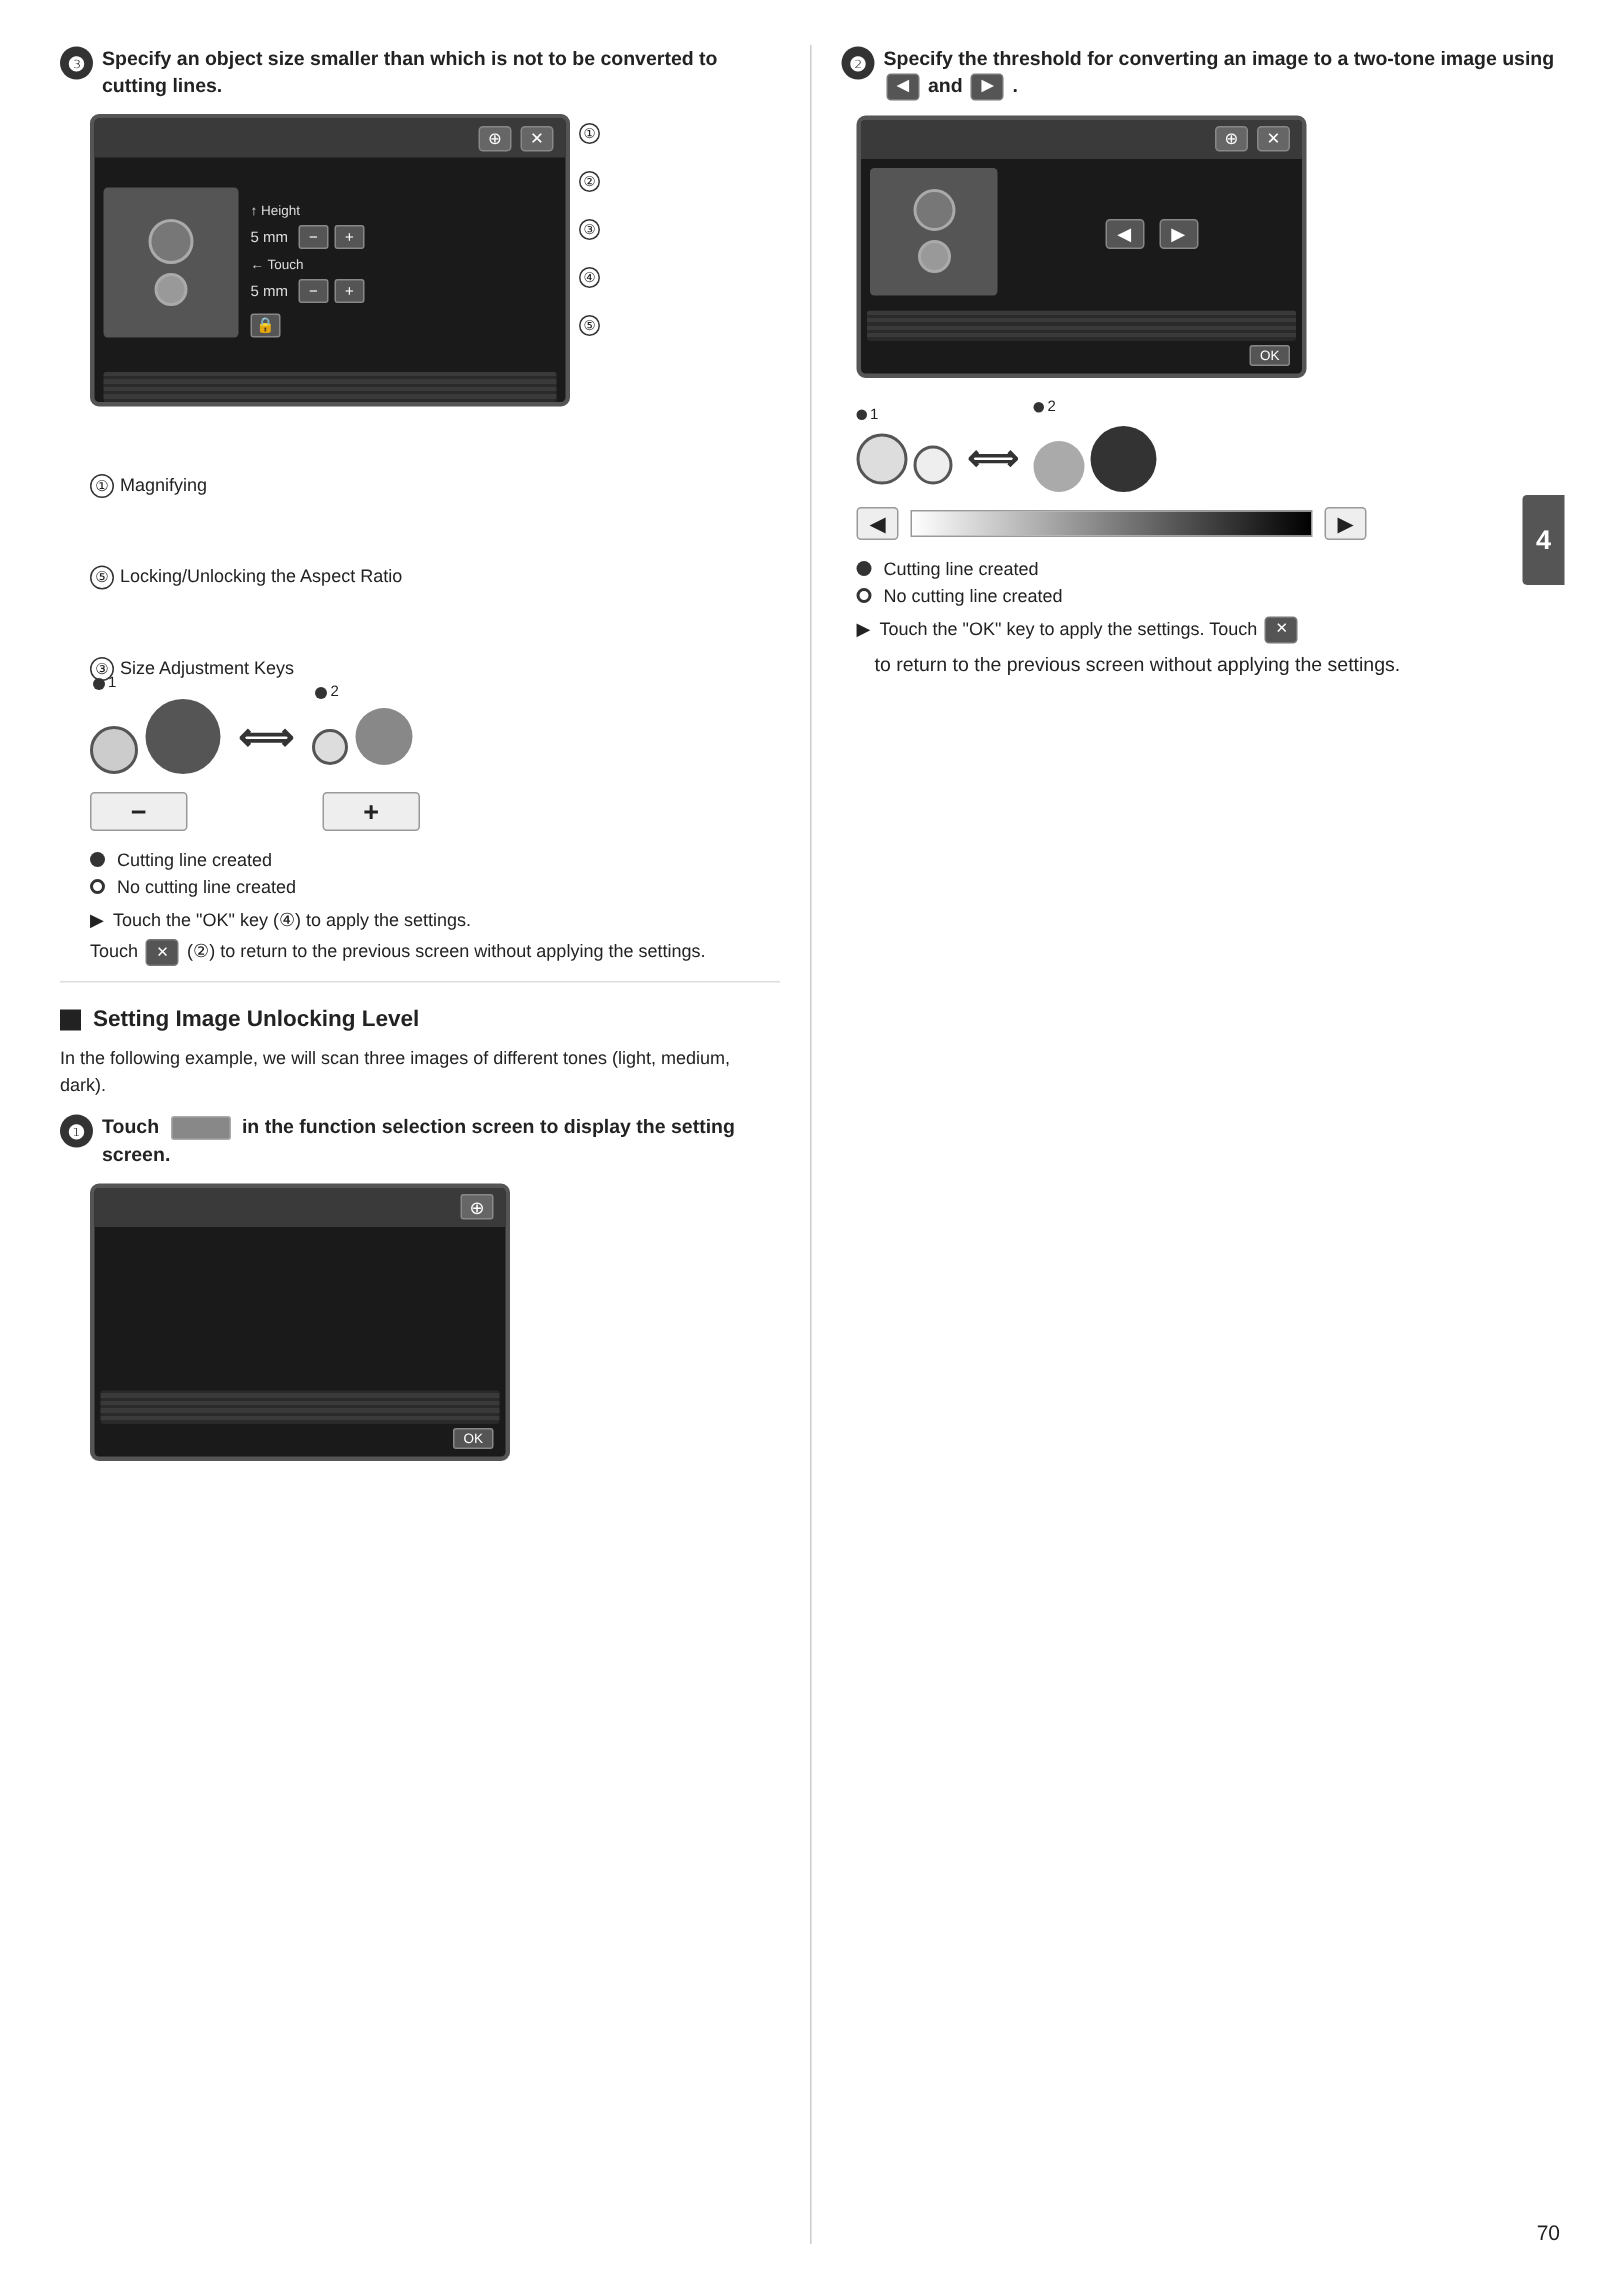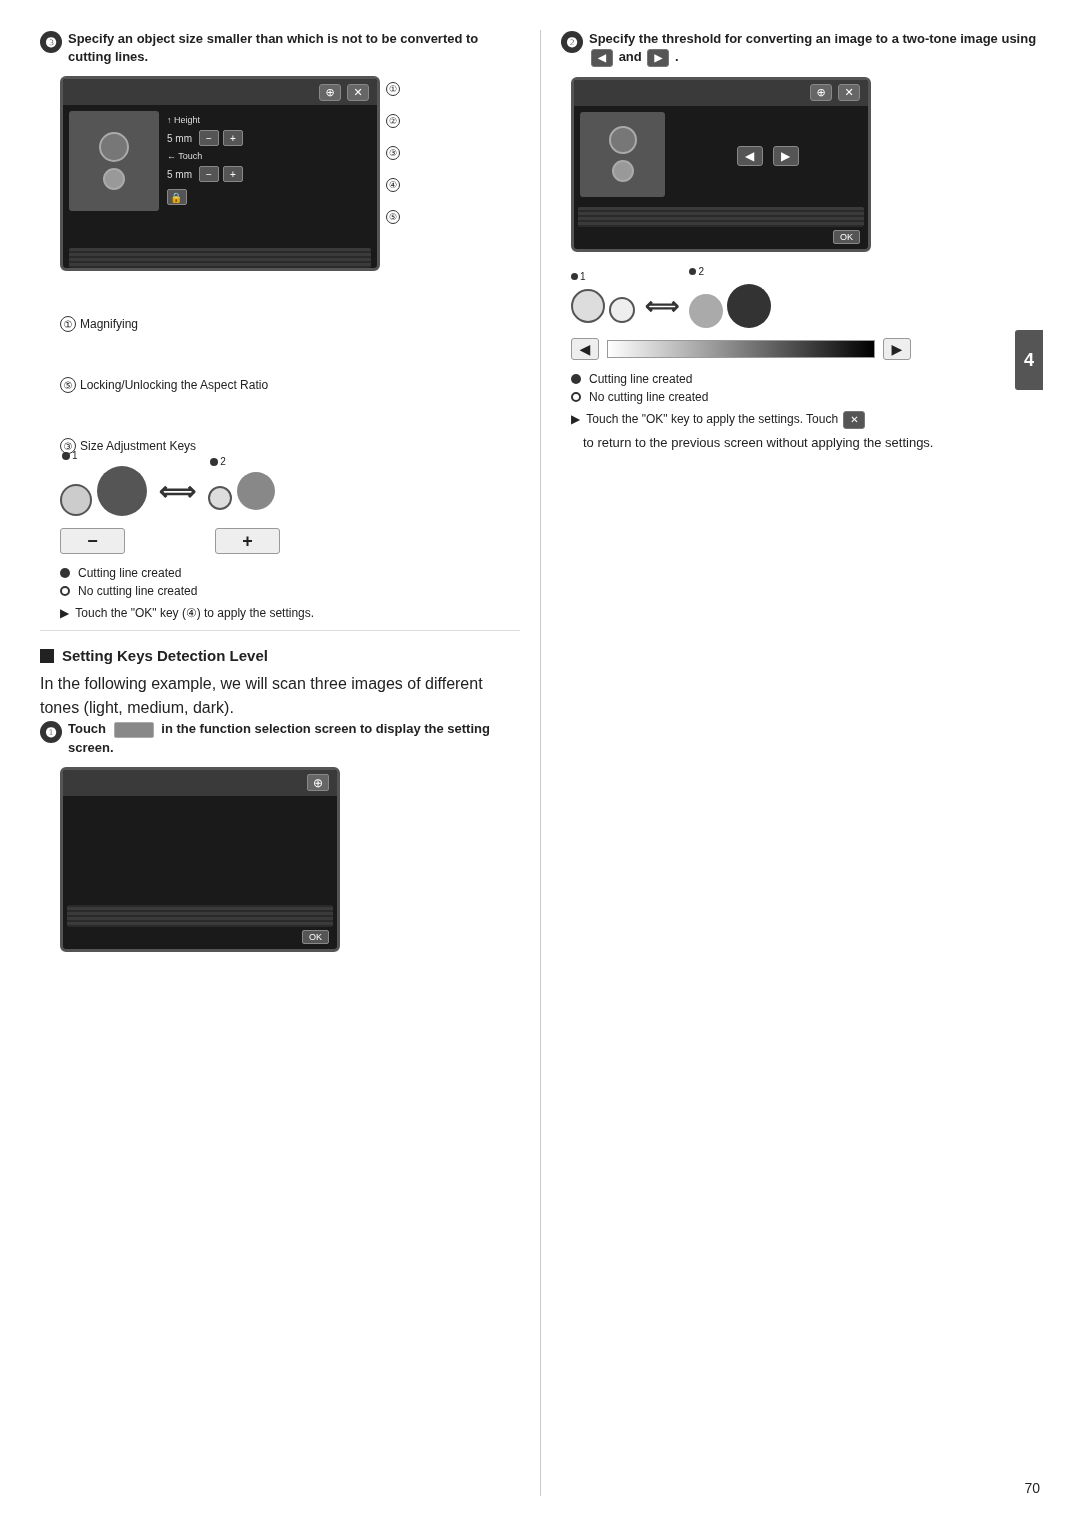--- a/index.html
+++ b/index.html
@@ -147,21 +147,21 @@
     </div>
 
     <div style="position:relative; width:340px; margin-left:20px; margin-bottom:8px;">
       <div style="background:#1a1a1a; border:3px solid #555; border-radius:6px; width:320px; height:195px; position:relative; overflow:hidden;">
 
         <div style="background:#3a3a3a; height:26px; display:flex; align-items:center; justify-content:flex-end; padding:0 8px; gap:6px;">
           <div style="background:#666; border:1px solid #888; border-radius:3px; width:22px; height:17px; display:flex; align-items:center; justify-content:center; color:#fff; font-size:11px;">⊕</div>
           <div style="background:#666; border:1px solid #888; border-radius:3px; width:22px; height:17px; display:flex; align-items:center; justify-content:center; color:#fff; font-size:11px;">✕</div>
         </div>
 
-        <div style="display:flex; padding:6px 6px 0 6px; gap:8px; height:120px;">
+        <div style="display:flex; padding:6px 6px 0 6px; gap:8px; height:120px;align-items:flex-end;">
 
           <div style="background:#555; width:90px; height:100px; border-radius:3px; display:flex; flex-direction:column; align-items:center; justify-content:center; gap:6px;">
             <div style="width:30px;height:30px;border-radius:50%;border:2px solid #aaa;background:#777;"></div>
             <div style="width:22px;height:22px;border-radius:50%;border:2px solid #aaa;background:#999;"></div>
           </div>
 
           <div style="flex:1; display:flex; flex-direction:column; gap:5px; padding-top:4px;">
             <div style="display:flex; align-items:center; gap:4px; color:#ddd; font-size:9px;">
               <span>↑ Height</span>
             </div>
@@ -251,29 +251,34 @@
       <div class="indicator-row">
         <div class="dot-outline"></div>
         <span>No cutting line created</span>
       </div>
     </div>
 
     <div style="margin: 6px 0 6px 20px; font-size:12px;">
       <span style="font-size:12px; margin-right:3px;">▶</span>
       <span>Touch the "OK" key (④) to apply the settings.</span>
     </div>
+    <div style="margin: 4px 0 4px 20px; font-size:12px;">
+      <span>Touch </span>
+      <span style="display:inline-flex;align-items:center;justify-content:center;background:#555;border:1px solid #777;border-radius:3px;width:22px;height:18px;color:#fff;font-size:10px;vertical-align:middle;margin:0 2px;">✕</span>
+      <span> (②) to return to the previous screen without applying the settings.</span>
+    </div>
 
     <div class="divider-line"></div>
 
     <div class="section-heading">
       <div class="black-square"></div>
-      <div class="section-heading-text">Setting Keys Detection Level</div>
-    </div>
-
-    <p style="font-size:16px; margin: 0 0 0 0; line-height:1.5;">In the following example, we will scan three images of different tones (light, medium, dark).</p>
+      <div class="section-heading-text">Setting Image Unlocking Level</div>
+    </div>
+
+    <p style="font-size:12px; margin: 0 0 10px 0; line-height:1.5;">In the following example, we will scan three images of different tones (light, medium, dark).</p>
 
     <div style="display:flex; align-items:flex-start; margin-bottom:10px;">
       <div style="display:inline-flex;align-items:center;justify-content:center;width:22px;height:22px;border-radius:50%;background:#333;color:#fff;font-weight:bold;font-size:13px;flex-shrink:0;margin-right:6px;margin-top:1px;">❶</div>
       <div style="font-weight:bold; font-size:13px; line-height:1.4;">
         <span>Touch</span>
         <span style="display:inline-block;background:#888;border:1px solid #aaa;border-radius:2px;width:40px;height:16px;vertical-align:middle;margin:0 4px;"></span>
         <span>in the function selection screen to display the setting screen.</span>
       </div>
     </div>
 

